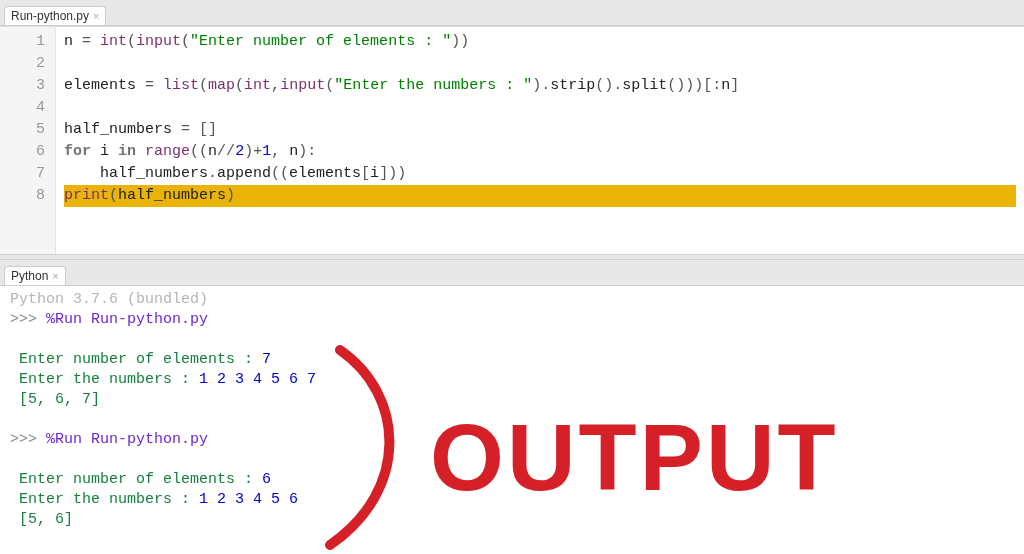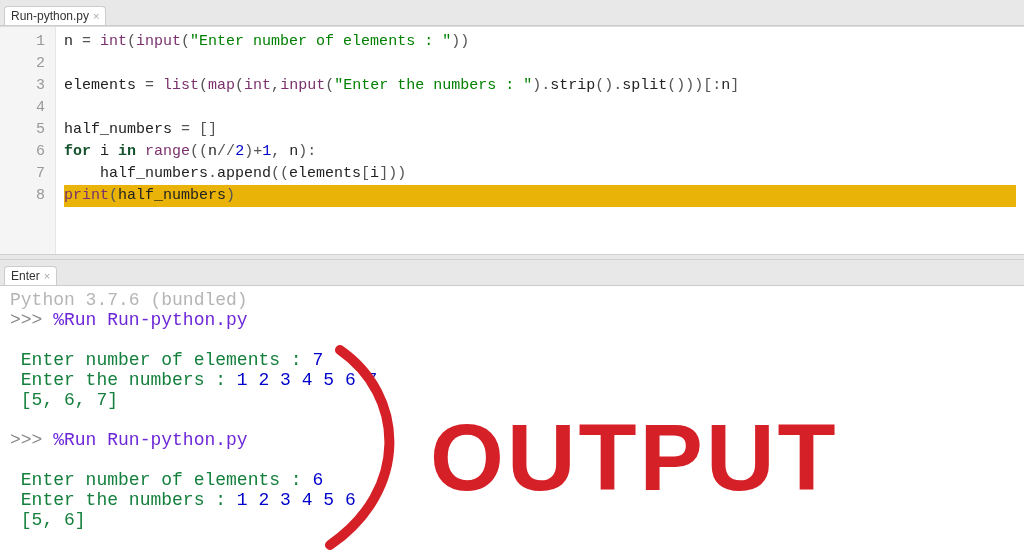--- a/index.html
+++ b/index.html
@@ -57,35 +57,35 @@
     .codearea {
       flex:1;
       padding:4px 8px;
       line-height:22px;
       white-space:pre;
       font-size:15px;
       position:relative;
     }
     .code-line { height:22px; }
     .code-line.hl { background:#eab308; }
-    .kw  { color:#14532d; font-weight:bold; }
+    .kw  { color:#737373; font-weight:bold; }
     .fn  { color:#7a306c; }
     .str { color:#008000; }
     .num { color:#0000cc; }
     .pn  { color:#555; }
     .id  { color:#222; }
 
     .splitter { height:6px; background:#e8e8e8; border-top:1px solid #d0d0d0; border-bottom:1px solid #d0d0d0; }
 
     .shellarea {
       background:#fff;
       flex:1;
       padding:4px 10px 4px 10px;
       line-height:20px;
-      font-size:18px;
+      font-size:15px;
       white-space:pre;
       color:#333;
       overflow:hidden;
     }
     .dim   { color:#b5b5b5; }
     .prompt{ color:#888; }
     .cmd   { color:#6d28d9; }
     .shnum { color:#0000cc; }
     .shin  { color:#15803d; }
 
@@ -131,21 +131,21 @@
       </div>
     <div class="codearea" id="codearea"><div class="code-line"><span class="id">n </span><span class="pn">= </span><span class="fn">int</span><span class="pn">(</span><span class="fn">input</span><span class="pn">(</span><span class="str">"Enter number of elements : "</span><span class="pn">))</span></div><div class="code-line"></div><div class="code-line"><span class="id">elements </span><span class="pn">= </span><span class="fn">list</span><span class="pn">(</span><span class="fn">map</span><span class="pn">(</span><span class="fn">int</span><span class="pn">,</span><span class="fn">input</span><span class="pn">(</span><span class="str">"Enter the numbers : "</span><span class="pn">).</span><span class="id">strip</span><span class="pn">().</span><span class="id">split</span><span class="pn">()))[:</span><span class="id">n</span><span class="pn">]</span></div><div class="code-line"></div><div class="code-line"><span class="id">half_numbers </span><span class="pn">= []</span></div><div class="code-line"><span class="kw">for</span><span class="id"> i </span><span class="kw">in</span><span class="id"> </span><span class="fn">range</span><span class="pn">((</span><span class="id">n</span><span class="pn">//</span><span class="num">2</span><span class="pn">)+</span><span class="num">1</span><span class="pn">, </span><span class="id">n</span><span class="pn">):</span></div><div class="code-line"><span class="id">    half_numbers</span><span class="pn">.</span><span class="id">append</span><span class="pn">((</span><span class="id">elements</span><span class="pn">[</span><span class="id">i</span><span class="pn">]))</span></div><div class="code-line hl"><span class="fn">print</span><span class="pn">(</span><span class="id">half_numbers</span><span class="pn">)</span></div></div>
   </div>
 </div>
 
 <div class="splitter"></div>
 
 <div class="pane" style="flex:1;">
   <div class="tabstrip">
     <div class="tab">
-      <span>Enter</span>
+      <span>Python</span>
       <span class="tab-close">×</span>
     </div>
   </div>
   <div class="shellarea" id="shellarea"><div><span class="dim">Python 3.7.6 (bundled)</span></div><div><span class="prompt">&gt;&gt;&gt; </span><span class="cmd">%Run Run-python.py</span></div><div>&nbsp;</div><div>&nbsp;<span class="shin">Enter number of elements : </span><span class="shnum">7</span></div><div>&nbsp;<span class="shin">Enter the numbers : </span><span class="shnum">1 2 3 4 5 6 7</span></div><div>&nbsp;<span class="shin">[5, 6, 7]</span></div><div>&nbsp;</div><div><span class="prompt">&gt;&gt;&gt; </span><span class="cmd">%Run Run-python.py</span></div><div>&nbsp;</div><div>&nbsp;<span class="shin">Enter number of elements : </span><span class="shnum">6</span></div><div>&nbsp;<span class="shin">Enter the numbers : </span><span class="shnum">1 2 3 4 5 6</span></div><div>&nbsp;<span class="shin">[5, 6]</span></div><div>&nbsp;</div></div>
 </div>
 
 <svg id="overlay" width="1024" height="554">
   <path d="M 340 350 C 405 395, 410 490, 330 545"></path>
   <text x="430" y="490">OUTPUT</text>
 </svg>

